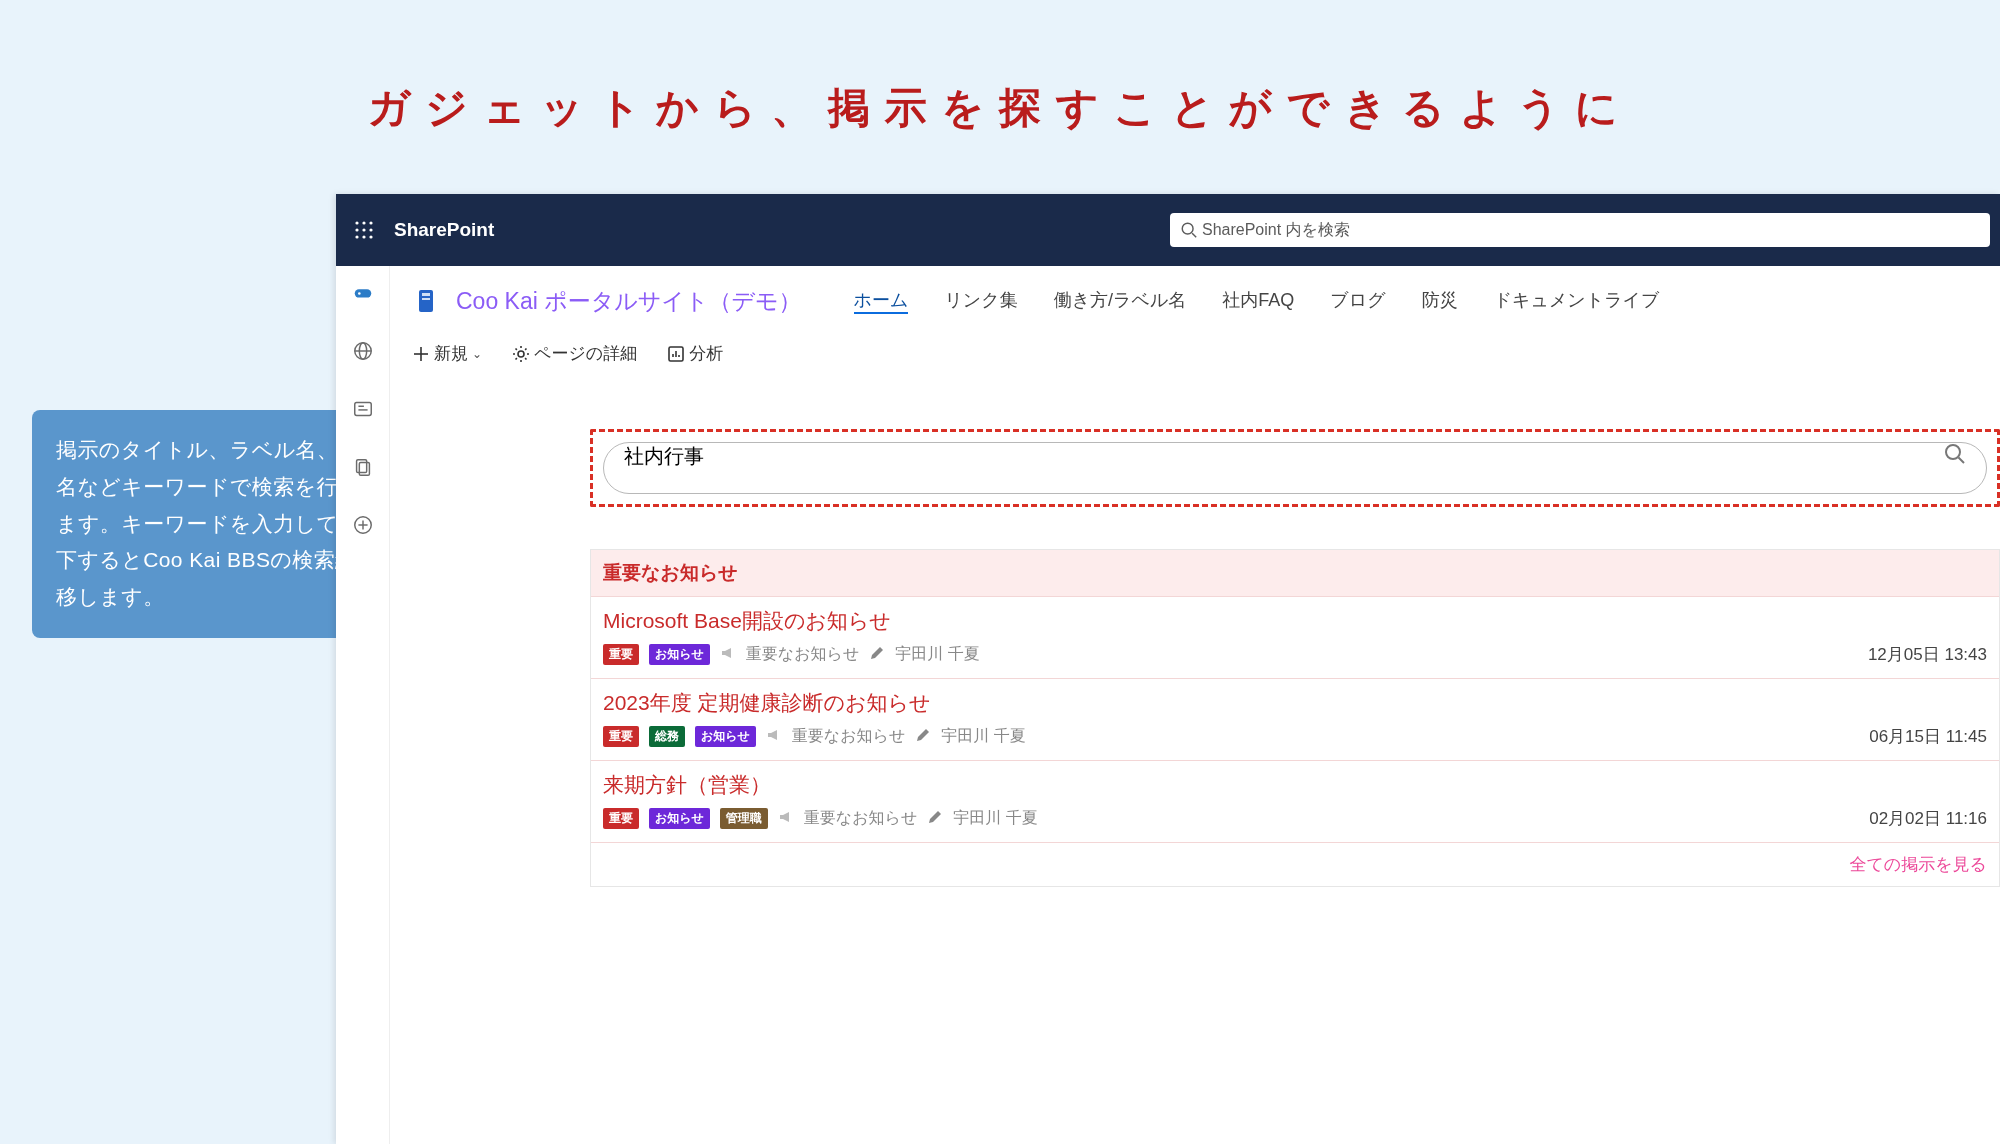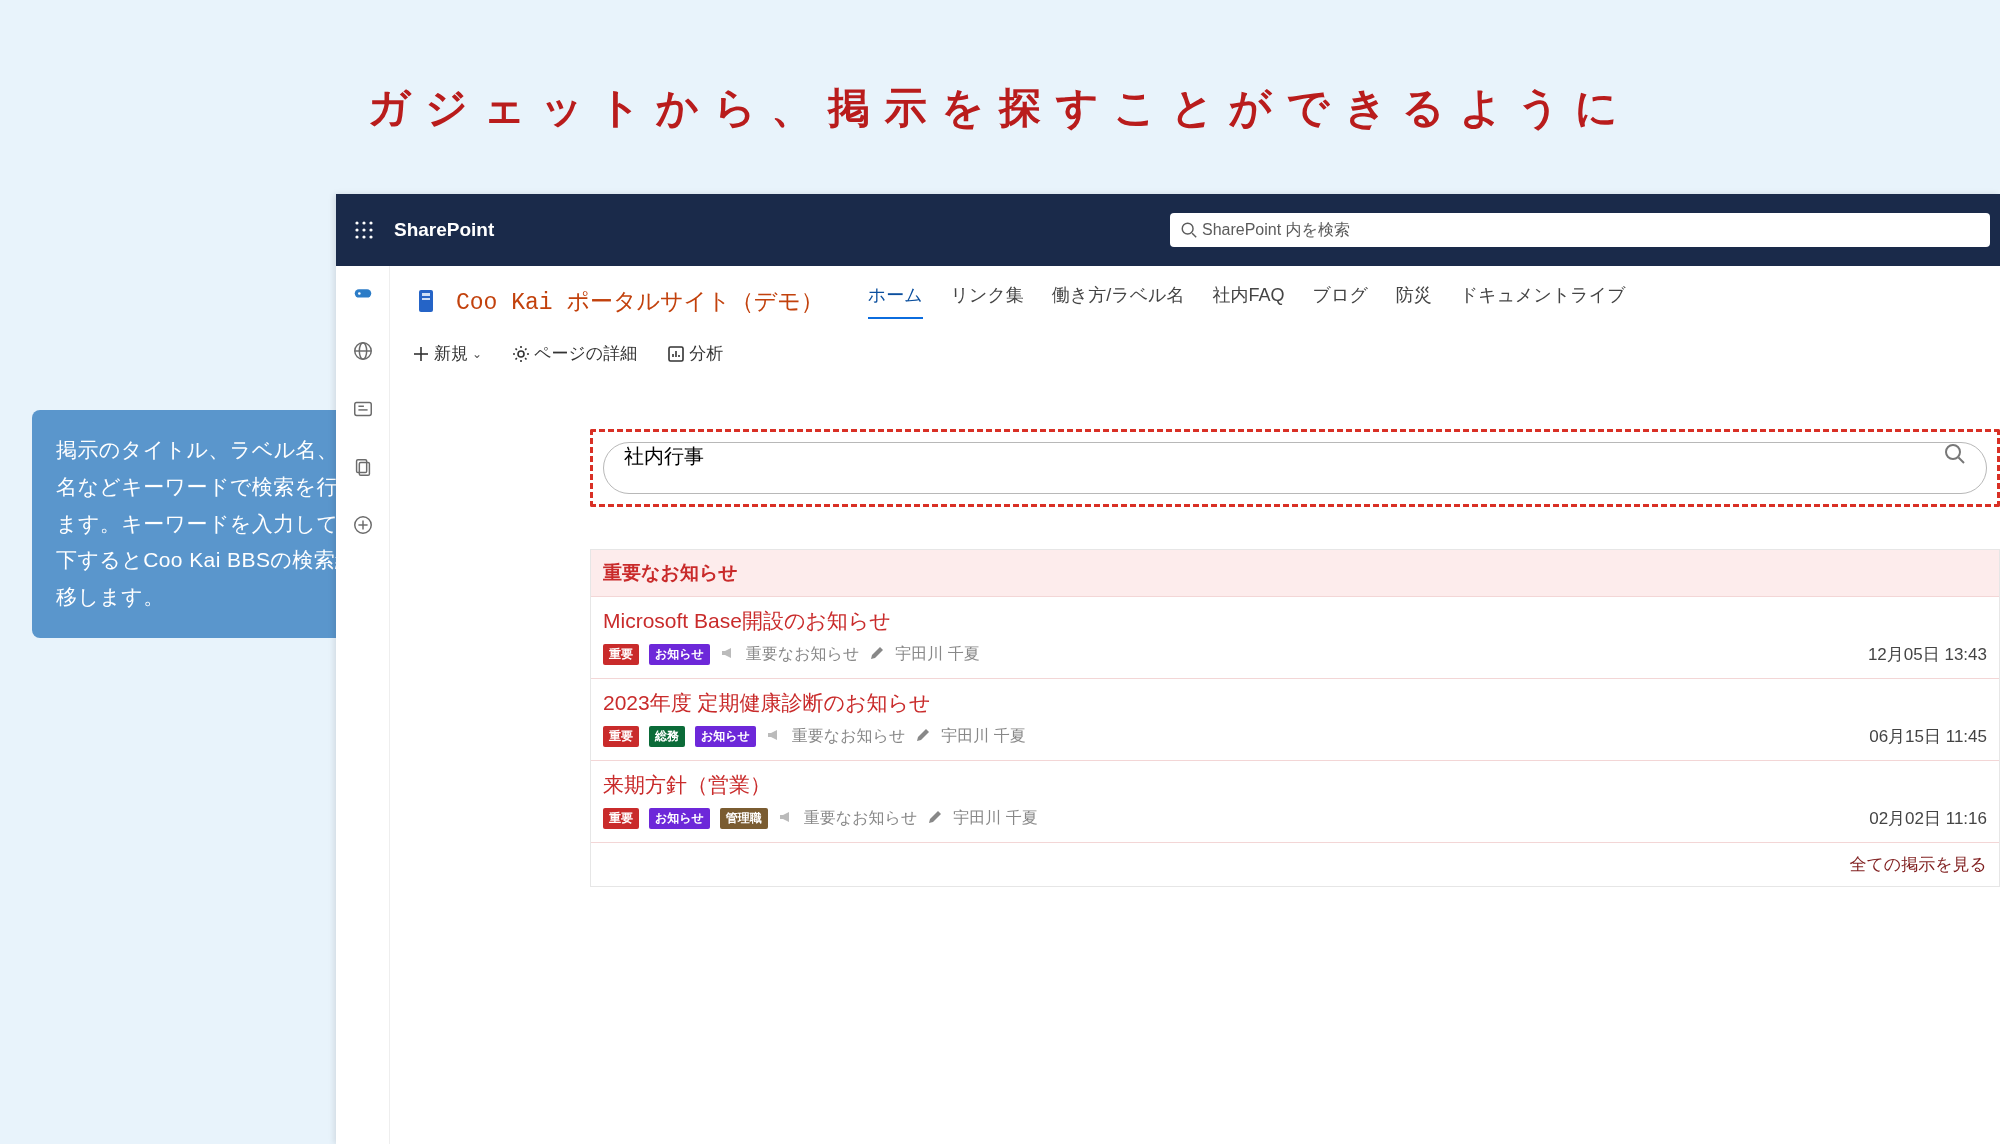--- a/index.html
+++ b/index.html
@@ -130,23 +130,23 @@
     padding: 10px 22px 0 22px;
     gap: 14px;
     height: 60px;
     flex-shrink:0;
   }
   .site-logo {
     width: 30px; height: 30px;
     display:flex; align-items:center; justify-content:center;
   }
   .site-logo svg { width:28px; height:28px; }
-  .site-name { font-size: 23px; color:#c2410c; font-weight:400;font-family:Liberation Mono, monospace; }
+  .site-name { font-size: 23px; color:#8b5cf6; font-weight:400; }
   .site-tabs { display:flex; gap:28px; margin-left:30px; font-size:18px; }
-  .site-tab { color:#444; padding-bottom:10px; cursor:pointer; white-space:nowrap; }
+  .site-tab { color:#444; cursor:pointer; white-space:nowrap;margin-left:8px; }
   .site-tab.active { color:#0b4f9e; border-bottom:2px solid #0b6cde; font-weight:500; }
 
   
   .cmd-bar {
     display:flex; align-items:center;
     padding: 16px 22px 14px 22px;
     gap: 30px;
     font-size:17px;
     color:#333;
     flex-shrink:0;
@@ -228,21 +228,21 @@
   .tag-green { background:#0b6b38; }
   .tag-brown { background:#7a5c31; }
   .meta-icon { width:16px; height:16px; display:inline-block; }
 
   .ann-footer {
     text-align:right;
     border-top:1px solid #f3d6d6;
     padding:10px 12px;
   }
   .ann-footer a {
-    color:#7f1d1d;
+    color:#ec4899;
     font-size:17px;
     text-decoration:none;
     cursor:pointer;
     margin-left:44px;
   }
 
   
   svg { overflow: visible; }
 </style>
 </head>

